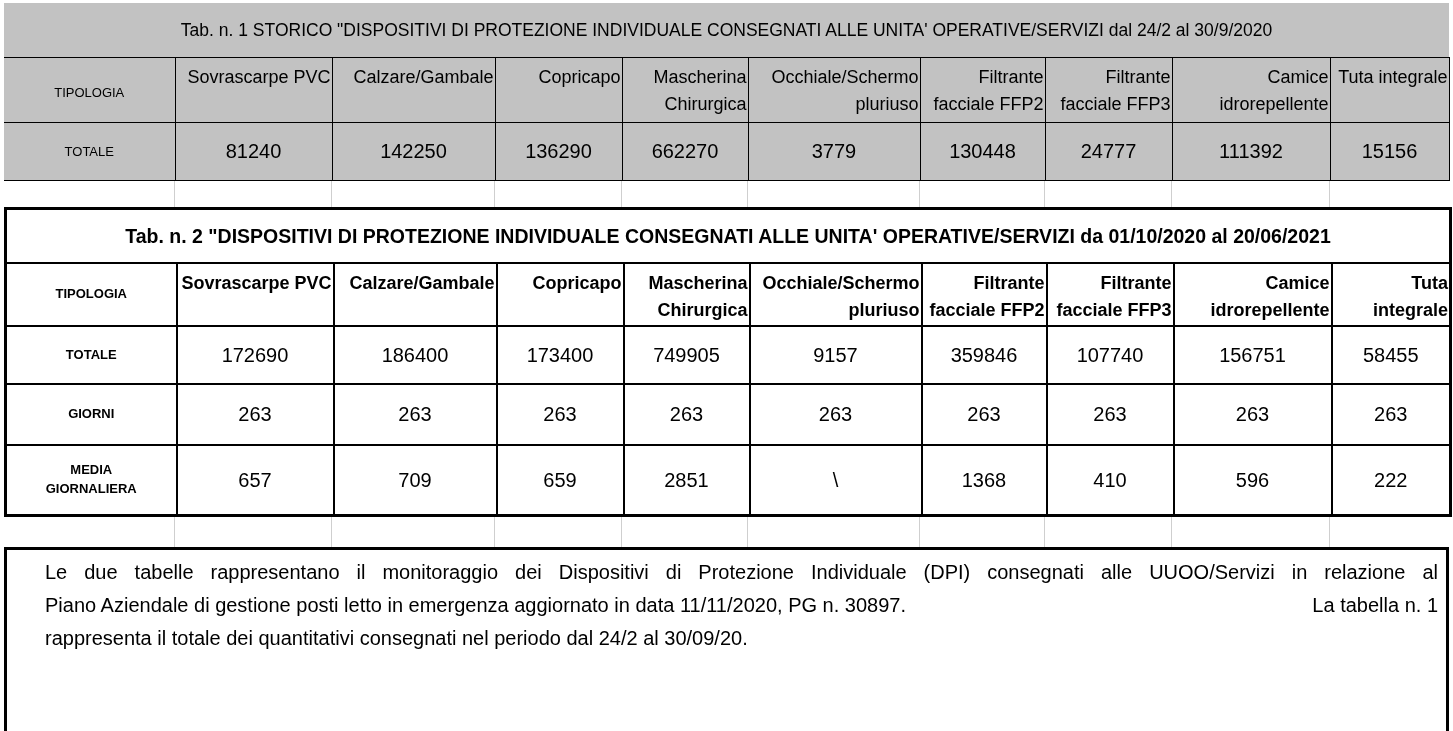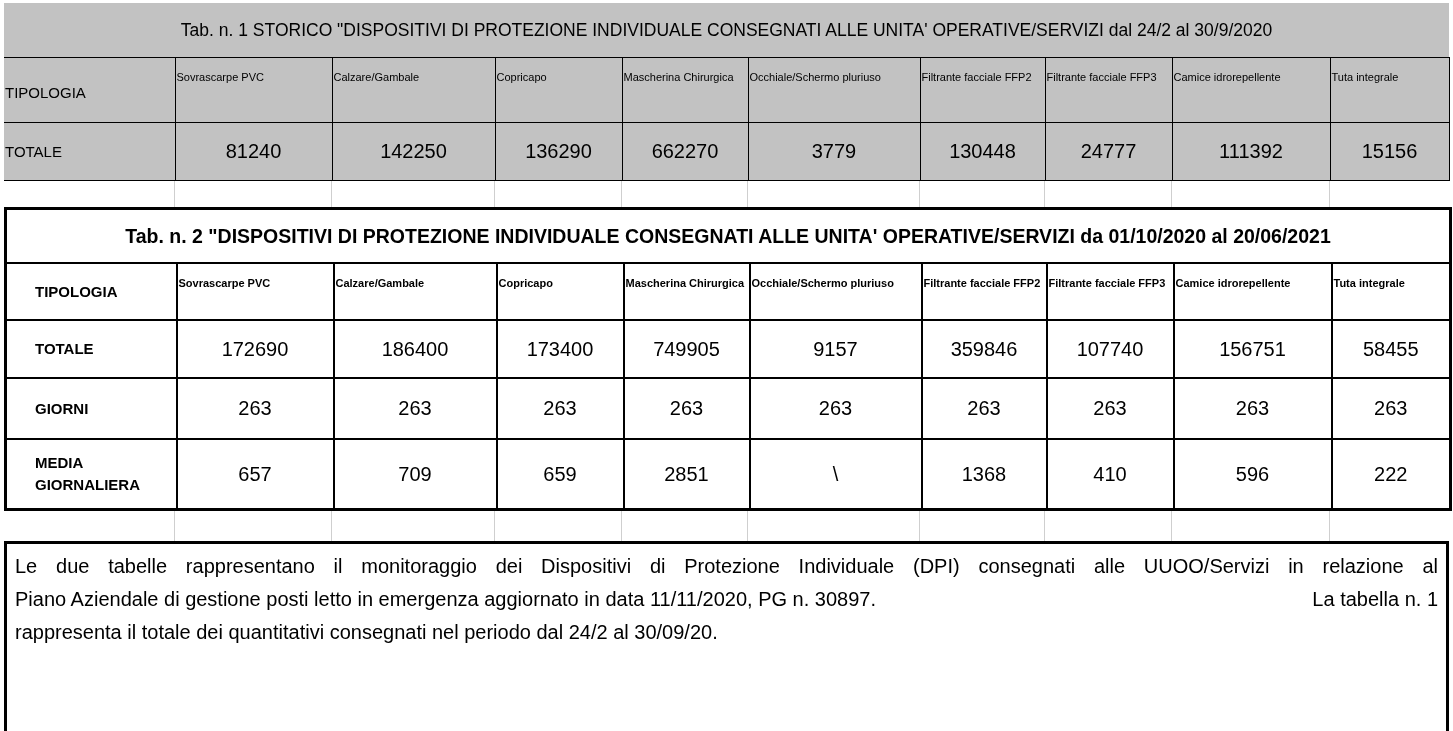--- a/index.html
+++ b/index.html
@@ -29,39 +29,39 @@
   .t2 tr.title-row td{height:50px;text-align:center;vertical-align:middle;
     font-size:19.5px;font-weight:bold;}
   .t2 .hd-cell{height:48px;font-weight:bold;}
   .t2 .lbl{font-weight:bold;padding:0 28px;line-height:1.45;}
   .t2 .hd-lbl{vertical-align:middle;padding-top:0;}
   .t2 tr.r0 .val{height:54px;}
   .t2 tr.r1 .val{height:57px;margin-top:16px;}
   .t2 tr.r2 .val{height:66px;}
 
   
-  .hd-cell{vertical-align:top;text-align:left;font-size:11px;line-height:27px;padding-top:6px;}
-  .lbl{text-align:left;font-size:15px;vertical-align:middle;margin-left:43px;}
+  .hd-cell{vertical-align:top;text-align:right;font-size:18px;line-height:27px;padding-top:6px;}
+  .lbl{text-align:center;font-size:13px;vertical-align:middle;margin-left:43px;}
   .val{text-align:center;font-size:20px;vertical-align:middle;}
 
   
   .spacer{display:flex;width:1445px;background:#fff;}
   .spacer.s1{height:26px;}
   .spacer.s2{height:30px;}
   .spacer>div{box-sizing:border-box;border-right:1px solid #cfcfcf;height:100%;}
   .spacer>div:last-child{border-right:none;}
 
   
   .notes{
     box-sizing:border-box;width:1445px;height:202px;
     border:3px solid #000;border-bottom-width:5px;
     padding:6px 8px 0 8px;
     font-size:20px;line-height:33px;
   }
-  .nline{white-space:nowrap;}
+  .nline{white-space:nowrap;margin-left:30px;}
   .stretch{text-align:justify;text-align-last:justify;white-space:normal;}
   .njust{display:flex;justify-content:space-between;text-align:center;}
   .indent{padding-left:7px;}
 </style>
 </head>
 <body>
 
 <div class="page">
 
   <table class="t1">

